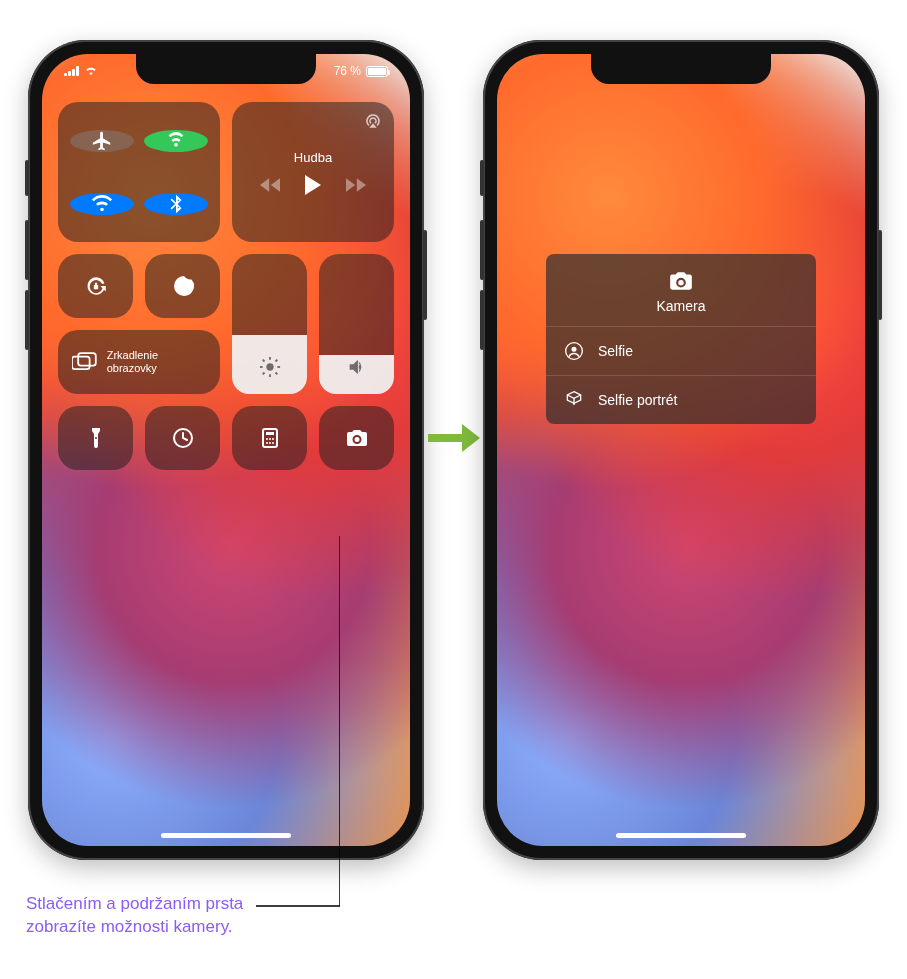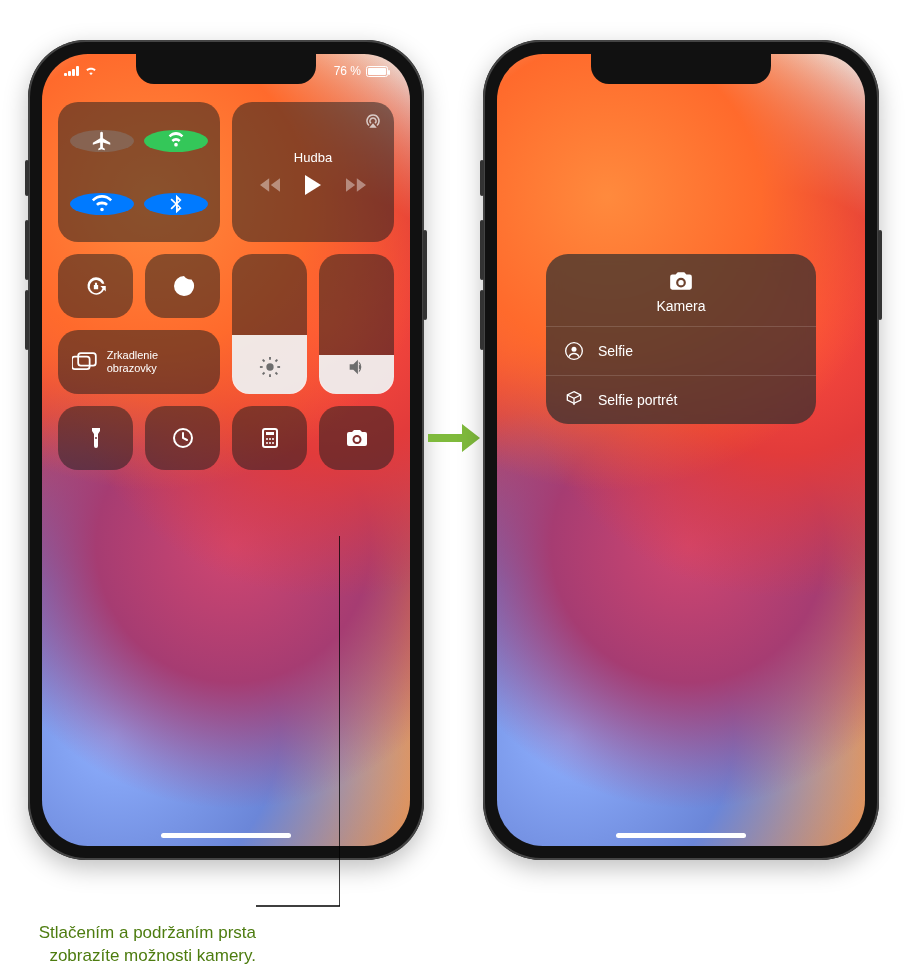--- a/index.html
+++ b/index.html
@@ -119,39 +119,39 @@
   .vol .slider-ico svg{fill:#6d6d6d;}
 
   .sq{grid-row:5;}
   .sq1{grid-column:1}.sq2{grid-column:2}.sq3{grid-column:3}.sq4{grid-column:4}
   .sq svg{width:24px;height:24px;fill:#fff;}
 
   
   .cam-menu{
     position:absolute; top:200px; left:50%; transform:translateX(-50%);
     width:270px; background:rgba(45,45,45,0.7);
-    border-radius:22px; color:#fff; font-size:14px;
+    border-radius:8px; color:#fff; font-size:14px;
     backdrop-filter: blur(8px);
   }
   .cam-head{padding:16px 0 12px;text-align:center;}
   .cam-head svg{width:26px;height:22px;fill:#fff;display:block;margin:0 auto 6px;}
   .cam-row{display:flex;align-items:center;gap:14px;padding:14px 18px;border-top:1px solid rgba(255,255,255,0.14);}
   .cam-row svg{width:20px;height:20px;fill:#fff;flex-shrink:0;}
 
   
   .arrow{
     position:absolute; top:418px; left:428px;
     width:52px; height:40px;
   }
   .arrow svg{width:100%;height:100%;}
 
   
   .callout{
-    position:absolute; top:922px; left:26px; width:230px;
-    text-align:right; font-size:17px; color:#4d7c0f; line-height:1.35;
+    position:absolute; top:893px; left:26px; width:230px;
+    text-align:left; font-size:17px; color:#8b5cf6; line-height:1.35;
   }
   .callout-line{
     position:absolute; left:256px; top:536px; width:84px; height:372px;
     pointer-events:none;
   }
 </style>
 </head>
 <body>
 
 <div class="phone left">

